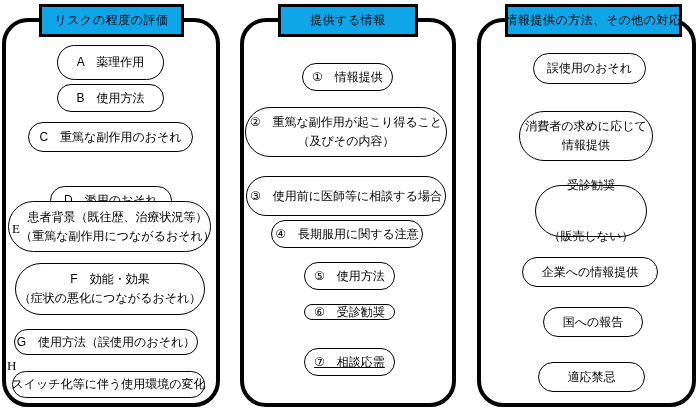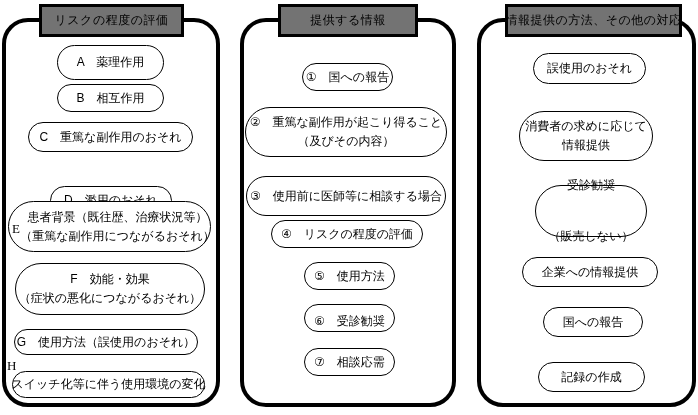--- a/index.html
+++ b/index.html
@@ -29,21 +29,21 @@
   }
   .panel.p1 { left: 2px;   top: 18px; width: 218px; height: 389px; }
   .panel.p2 { left: 240px; top: 18px; width: 216px; height: 389px; }
   .panel.p3 { left: 477px; top: 18px; width: 219px; height: 389px; }
 
   
   .header-box {
     position: absolute;
     box-sizing: border-box;
     border: 3px solid #000000;
-    background: #737373;
+    background: #0ea5e9;
     display: flex;
     align-items: center;
     justify-content: center;
     font-size: 12px;
     letter-spacing: 0.5px;
     white-space: nowrap;
     z-index: 5;
   }
   .header-box.h1 { left: 39px;  top: 4px; width: 145px; height: 33px; }
   .header-box.h2 { left: 278px; top: 4px; width: 140px; height: 33px; }
@@ -85,21 +85,21 @@
   <div class="panel p1"></div>
   <div class="header-box h1">
     <span>リスクの程度の評価</span>
   </div>
 
   <div class="pill" style="left:57px; top:45px; width:107px; height:35px;">
     <span class="ln">A　薬理作用</span>
   </div>
 
   <div class="pill" style="left:57px; top:84px; width:107px; height:28px;">
-    <span class="ln">B　相互作用</span>
+    <span class="ln">B　使用方法</span>
   </div>
 
   <div class="pill" style="left:28px; top:122px; width:165px; height:30px;">
     <span class="ln">C　重篤な副作用のおそれ</span>
   </div>
 
   <div class="pill" style="left:50px; top:162px; width:122px; height:29px;margin-top:24px;">
     <span class="ln">D　濫用のおそれ</span>
   </div>
 
@@ -122,45 +122,45 @@
   <div class="pill" style="left:12px; top:371px; width:193px; height:27px;">
     <span class="ln">スイッチ化等に伴う使用環境の変化</span>
   </div>
 
   <div class="panel p2"></div>
   <div class="header-box h2">
     <span>提供する情報</span>
   </div>
 
   <div class="pill" style="left:302px; top:63px; width:91px; height:28px;">
-    <span class="ln">①　国への報告</span>
+    <span class="ln">①　情報提供</span>
   </div>
 
   <div class="pill" style="left:245px; top:107px; width:202px; height:50px;">
     <span class="ln">②　重篤な副作用が起こり得ること</span>
     <span class="ln">（及びその内容）</span>
   </div>
 
   <div class="pill" style="left:246px; top:176px; width:200px; height:40px;">
     <span class="ln">③　使用前に医師等に相談する場合</span>
   </div>
 
   <div class="pill" style="left:271px; top:220px; width:152px; height:28px;">
-    <span class="ln">④　リスクの程度の評価</span>
+    <span class="ln">④　長期服用に関する注意</span>
   </div>
 
   <div class="pill" style="left:304px; top:262px; width:91px; height:28px;">
     <span class="ln">⑤　使用方法</span>
   </div>
 
-  <div class="pill" style="left:304px; top:304px; width:91px; height:28px;justify-content:flex-end;">
+  <div class="pill" style="left:304px; top:304px; width:91px; height:16px;">
     <span class="ln">⑥　受診勧奨</span>
   </div>
 
-  <div class="pill" style="left:304px; top:348px; width:91px; height:28px;">
+  <div class="pill" style="left:304px; top:348px; width:91px; height:28px;text-decoration:underline;">
     <span class="ln">⑦　相談応需</span>
   </div>
 
   <div class="panel p3"></div>
   <div class="header-box h3">
     <span>情報提供の方法、その他の対応</span>
   </div>
 
   <div class="pill" style="left:533px; top:53px; width:113px; height:31px;">
     <span class="ln">誤使用のおそれ</span>
@@ -178,16 +178,16 @@
 
   <div class="pill" style="left:522px; top:257px; width:136px; height:30px;">
     <span class="ln">企業への情報提供</span>
   </div>
 
   <div class="pill" style="left:543px; top:307px; width:100px; height:30px;">
     <span class="ln">国への報告</span>
   </div>
 
   <div class="pill" style="left:538px; top:362px; width:107px; height:30px;">
-    <span class="ln">記録の作成</span>
+    <span class="ln">適応禁忌</span>
   </div>
 
 </div>
 
 </body></html>

